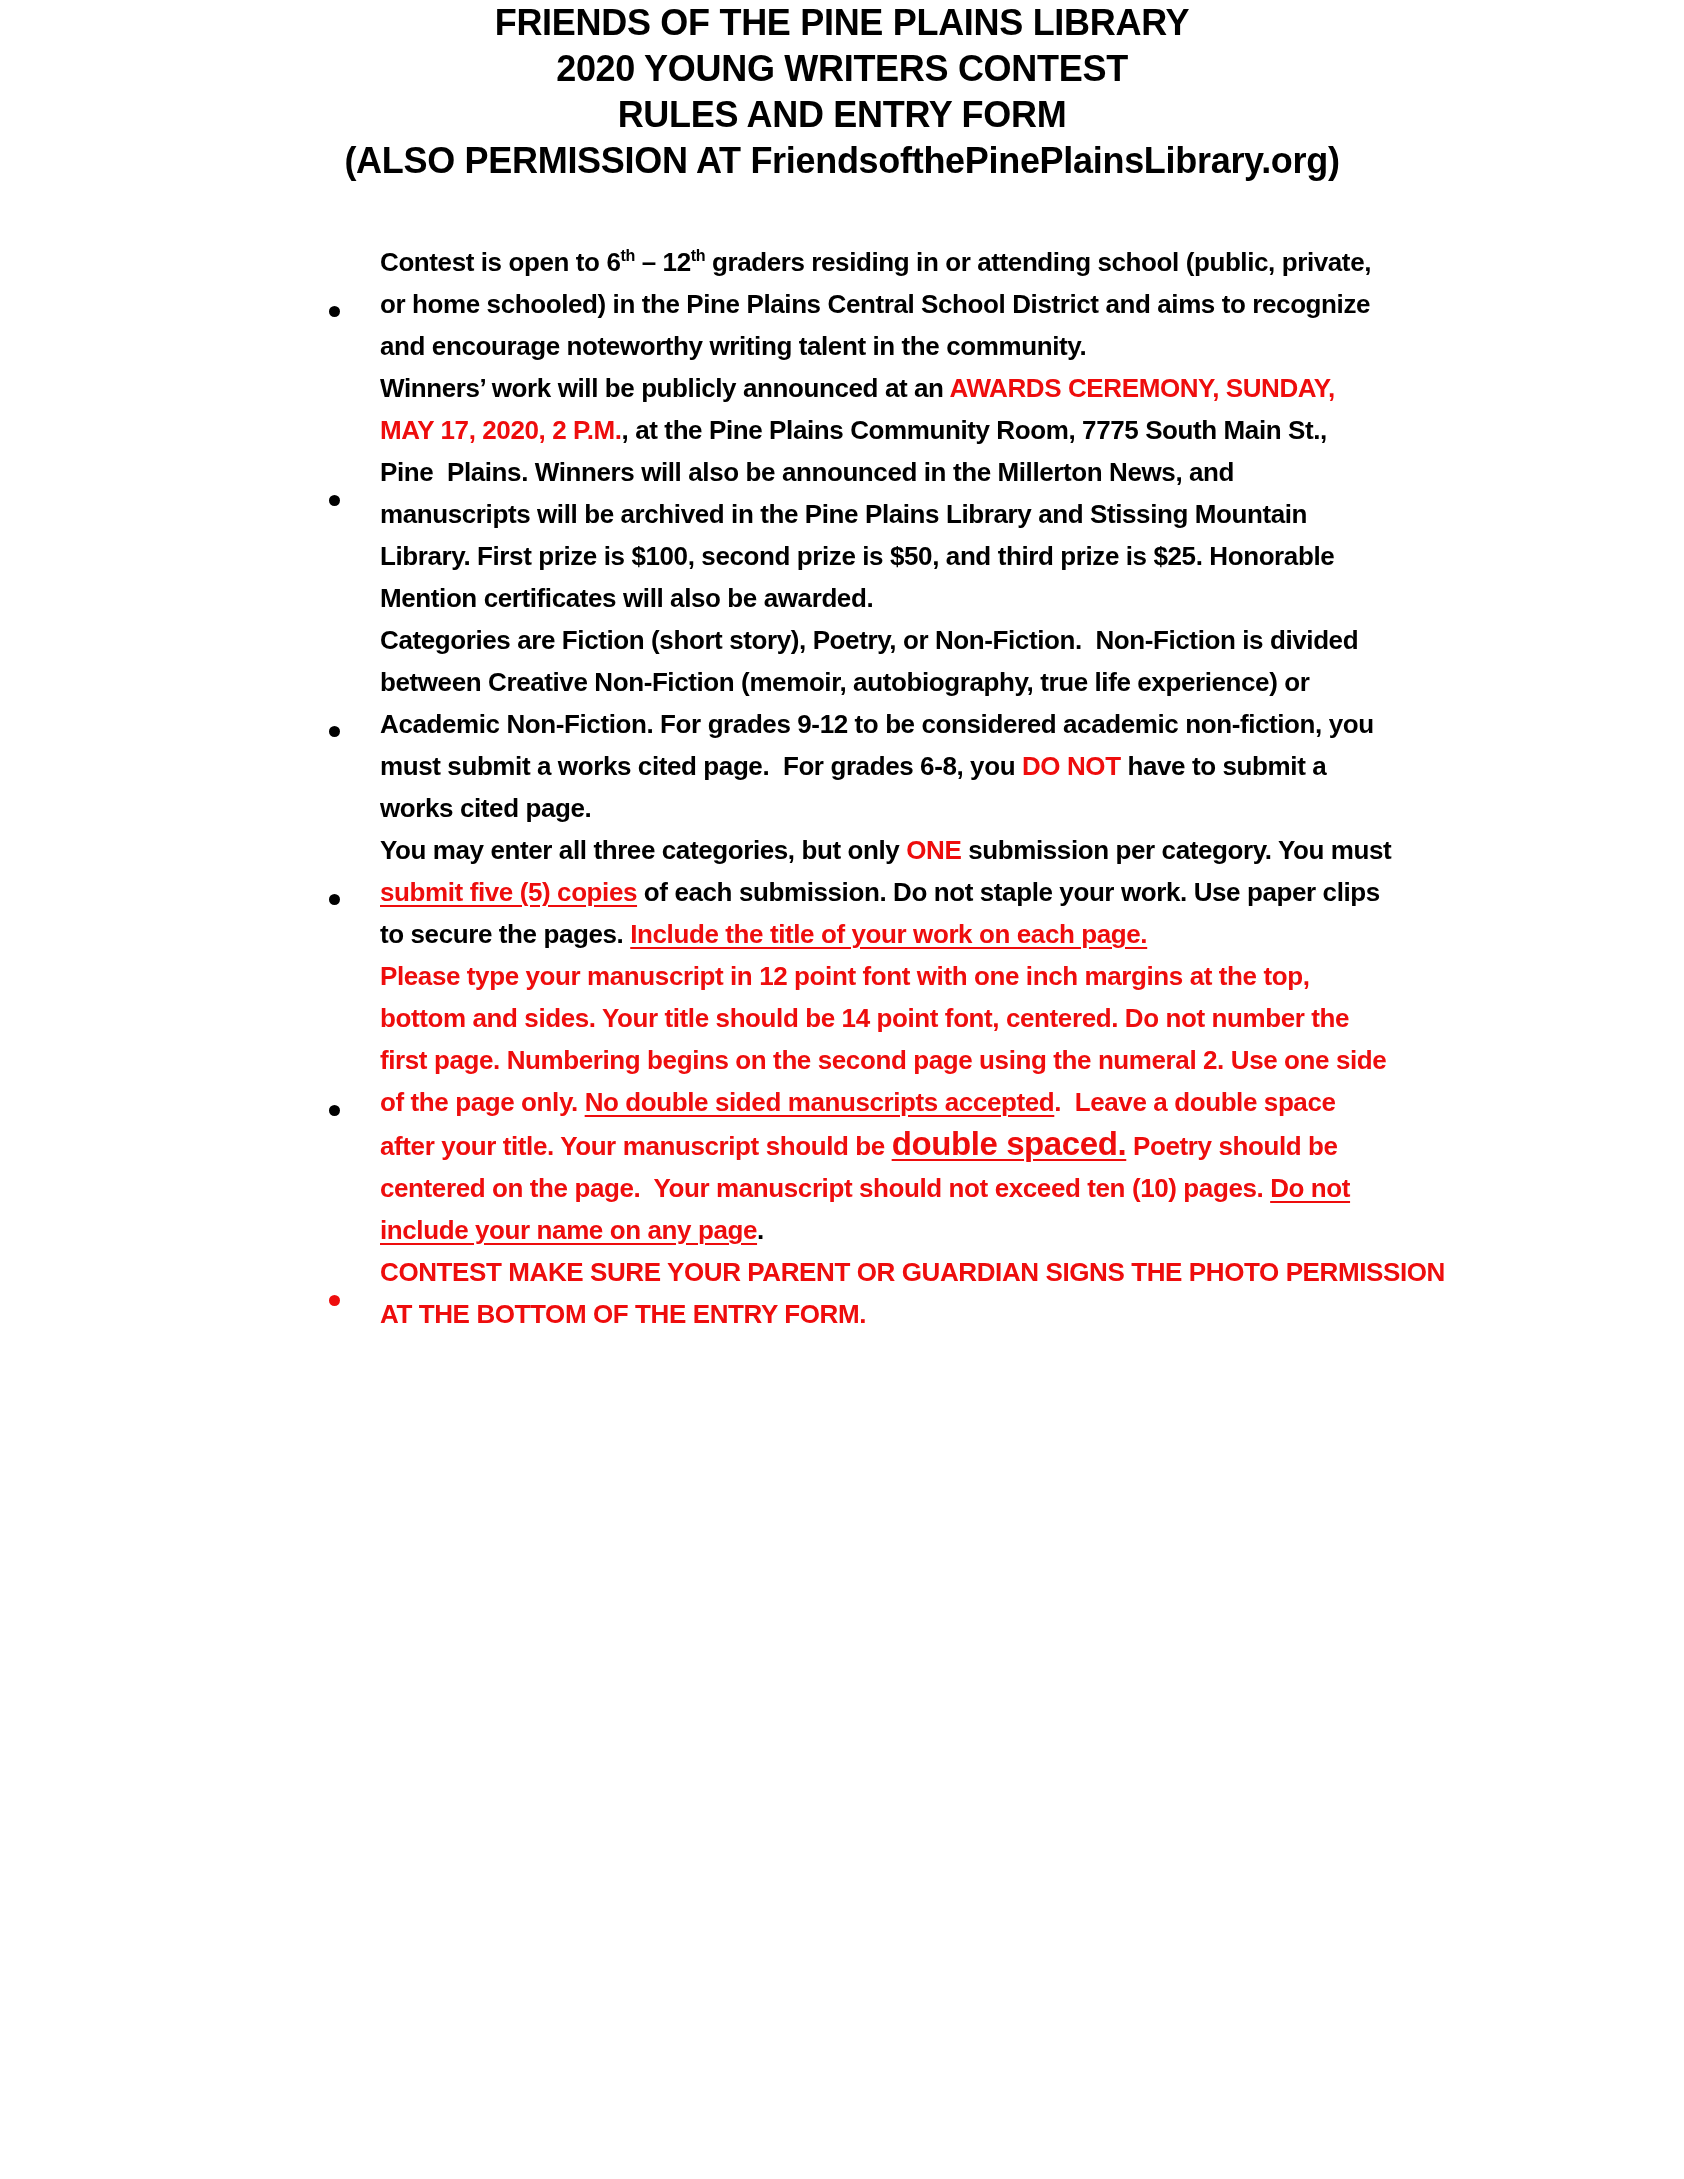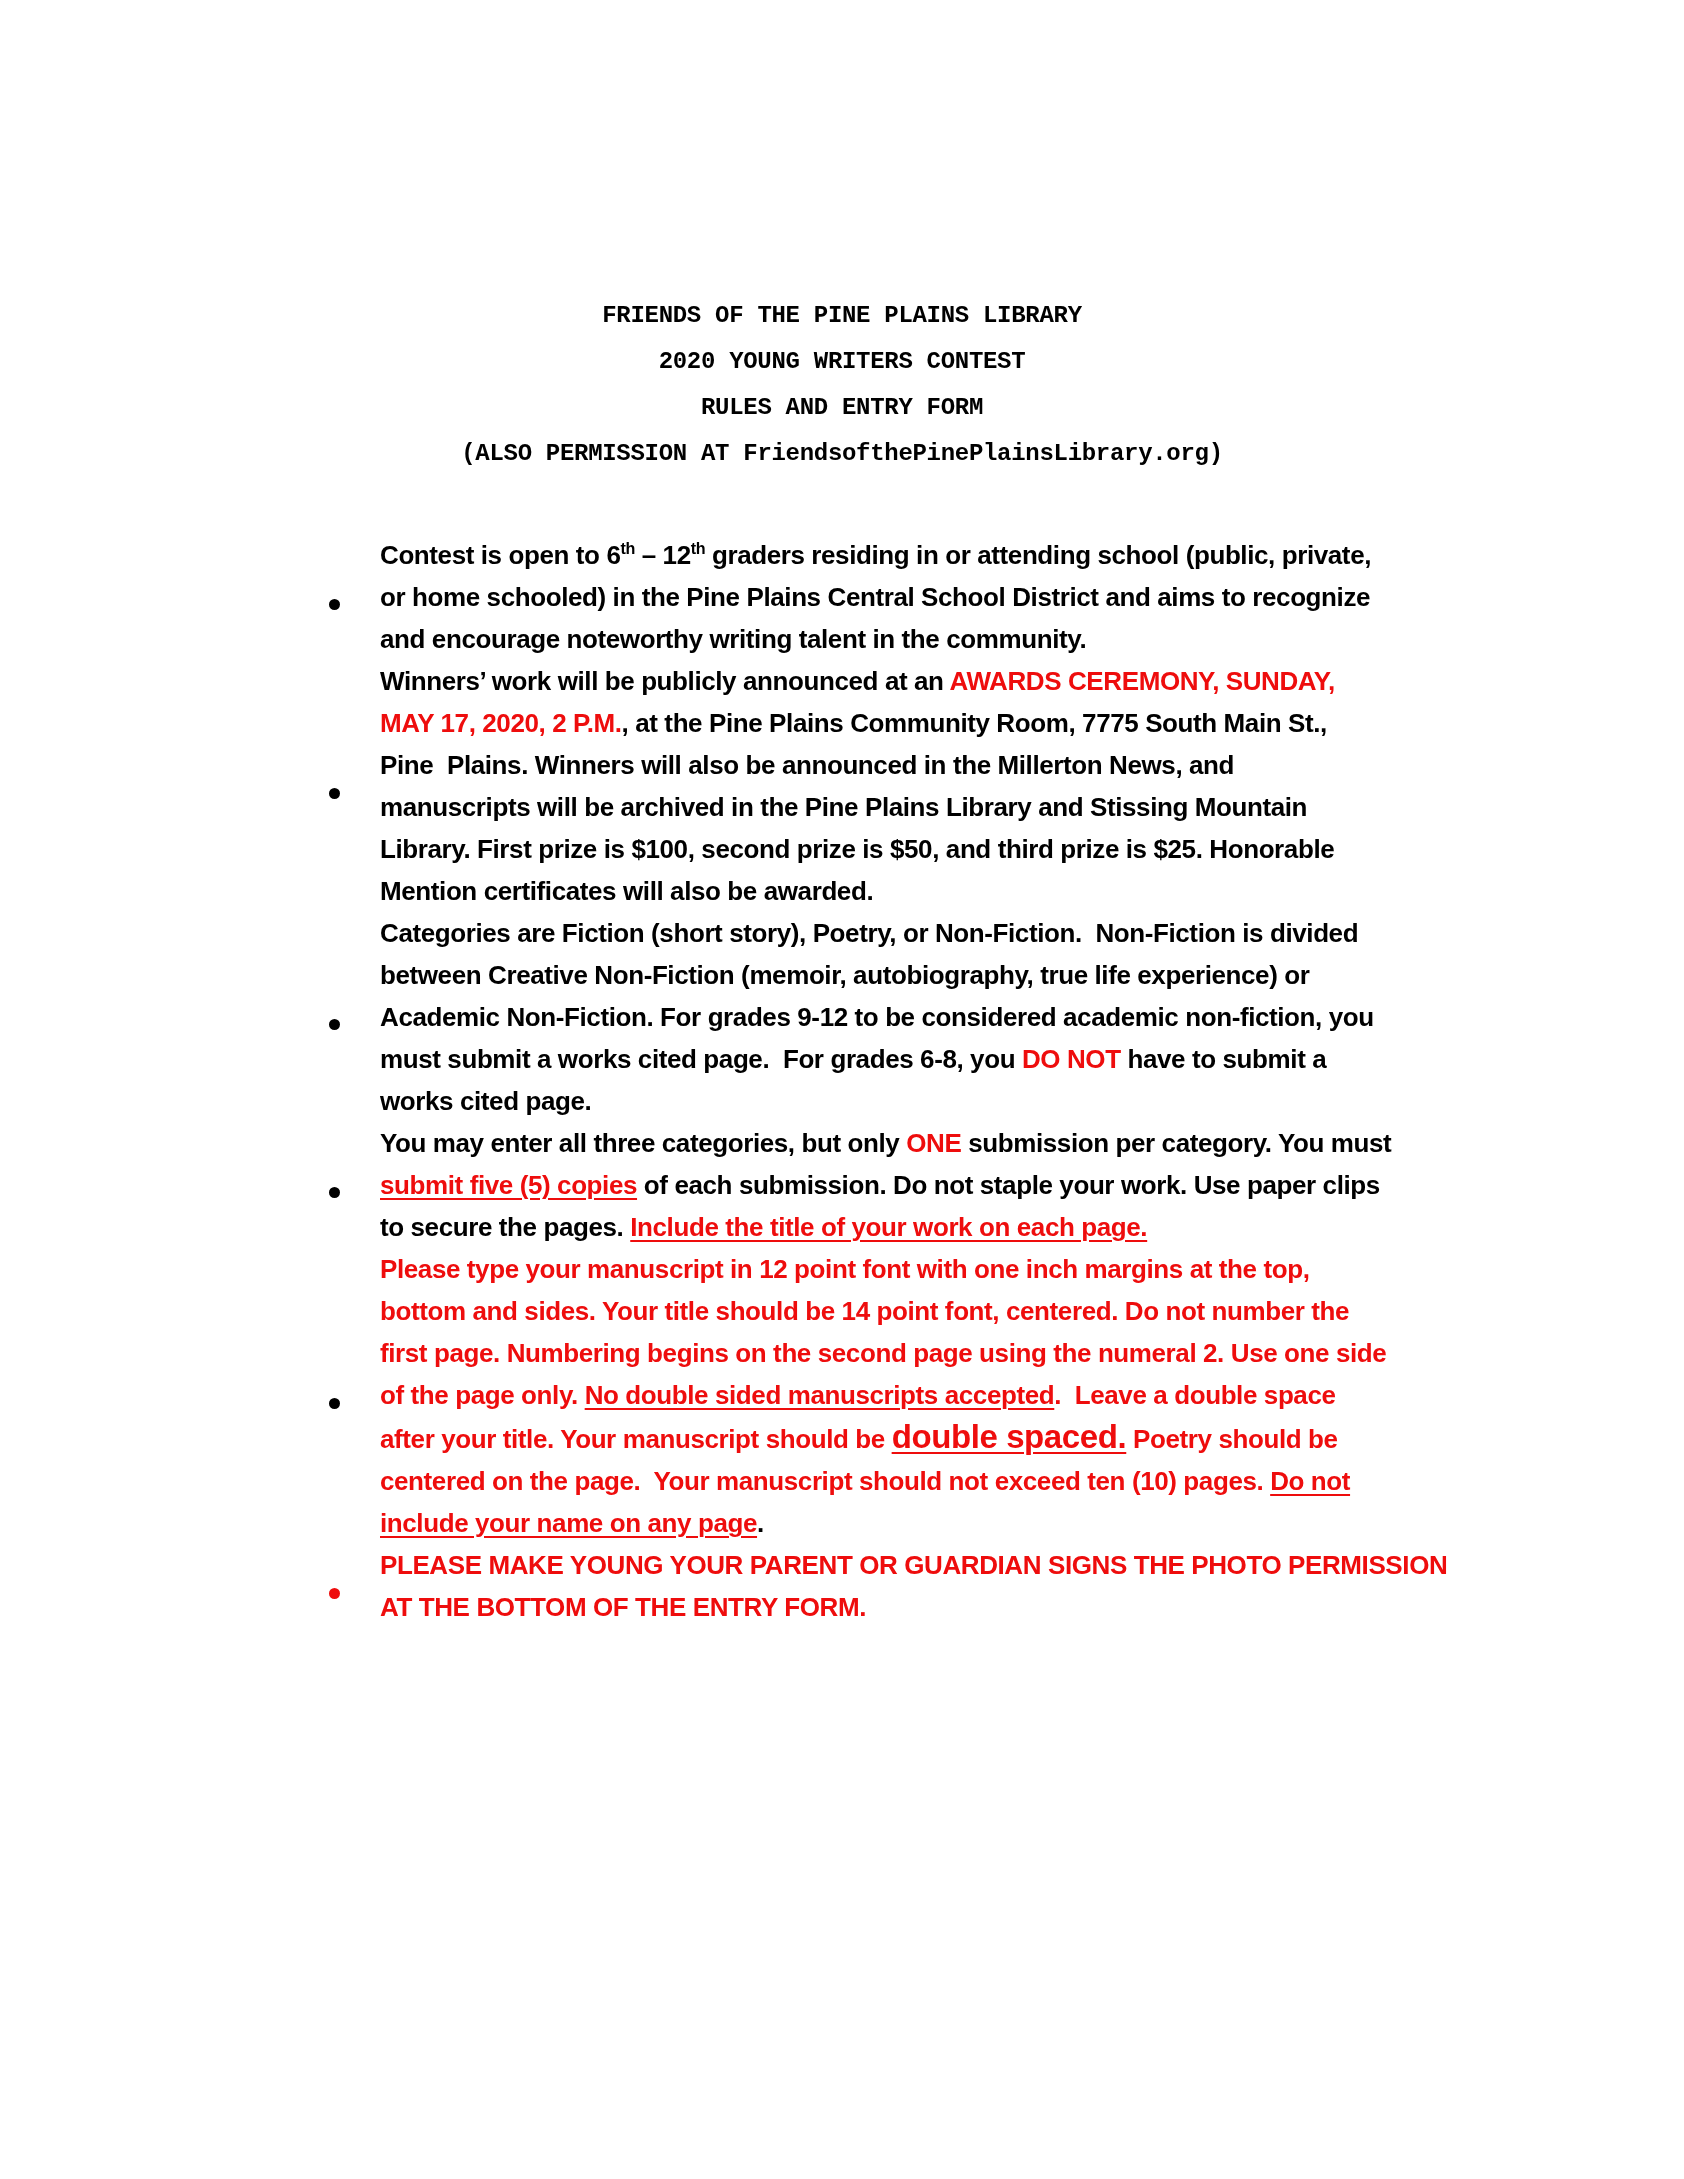--- a/index.html
+++ b/index.html
@@ -7,26 +7,24 @@
     position:relative;
     width:1684px;
     height:2179px;
     background:#ffffff;
     overflow:hidden;
     font-family:"Liberation Sans","DejaVu Sans",sans-serif;
     font-weight:700;
     color:#000000;
   }
   .header{
-    padding-top:293px;
     text-align:center;
-    font-size:24px;
+    font-size:36px;
     line-height:46px;
     letter-spacing:-0.3px;
-    font-family:Liberation Mono, monospace;
   }
   .bullet-list{
     margin-top:57px;
   }
   .bullet{
     display:flex;
     align-items:center;
     padding-left:329px;
     font-size:26px;
     line-height:42px;
@@ -86,17 +84,17 @@
       <div class="bullet">
         <span class="dot"></span>
         <div class="btext"><span>You may enter all three categories, but only </span><span class="c-red">ONE</span><span> submission per category. You must</span><br><span class="c-red u">submit five (5) copies</span><span> of each submission. Do not staple your work. Use paper clips</span><br><span>to secure the pages. </span><span class="c-red u">Include the title of your work on each page.</span></div>
       </div>
       <div class="bullet">
         <span class="dot"></span>
         <div class="btext"><span class="c-red">Please type your manuscript in 12 point font with one inch margins at the top,</span><br><span class="c-red">bottom and sides. Your title should be 14 point font, centered. Do not number the</span><br><span class="c-red">first page. Numbering begins on the second page using the numeral 2. Use one side</span><br><span class="c-red">of the page only. </span><span class="c-red u">No double sided manuscripts accepted</span><span class="c-red">.  Leave a double space</span><br><span class="c-red">after your title. Your manuscript should be </span><span class="c-red u big">double spaced.</span><span class="c-red"> Poetry should be</span><br><span class="c-red">centered on the page.  Your manuscript should not exceed ten (10) pages. </span><span class="c-red u">Do not</span><br><span class="c-red u">include your name on any page</span><span>.</span></div>
       </div>
       <div class="bullet">
         <span class="dot red"></span>
-        <div class="btext"><span class="c-red">PLEASE MAKE YOUNG YOUR PARENT OR GUARDIAN SIGNS THE PHOTO PERMISSION</span><br><span class="c-red">AT THE BOTTOM OF THE ENTRY FORM.</span></div>
+        <div class="btext"><span class="c-red">CONTEST MAKE SURE YOUR PARENT OR GUARDIAN SIGNS THE PHOTO PERMISSION</span><br><span class="c-red">AT THE BOTTOM OF THE ENTRY FORM.</span></div>
       </div>
     </div>
 </div>
 
 
 </body></html>

